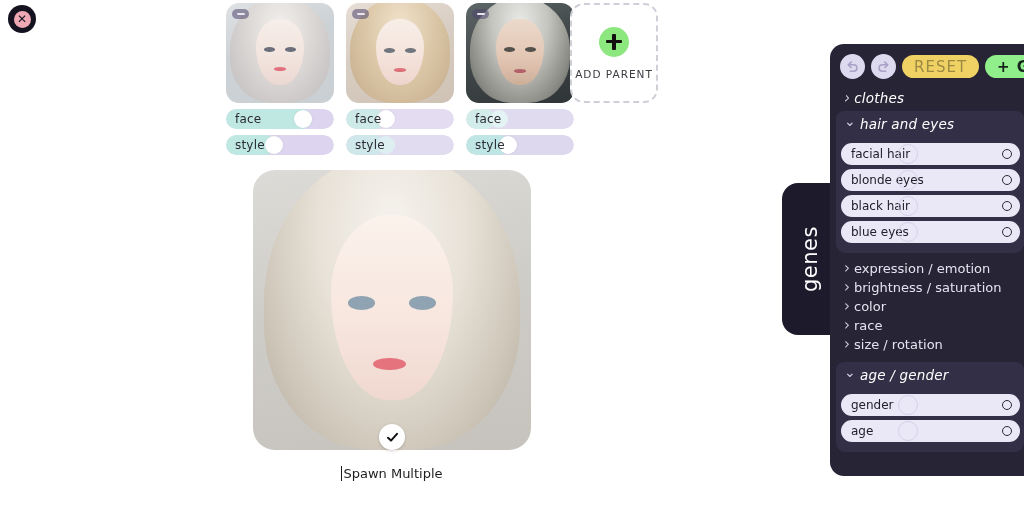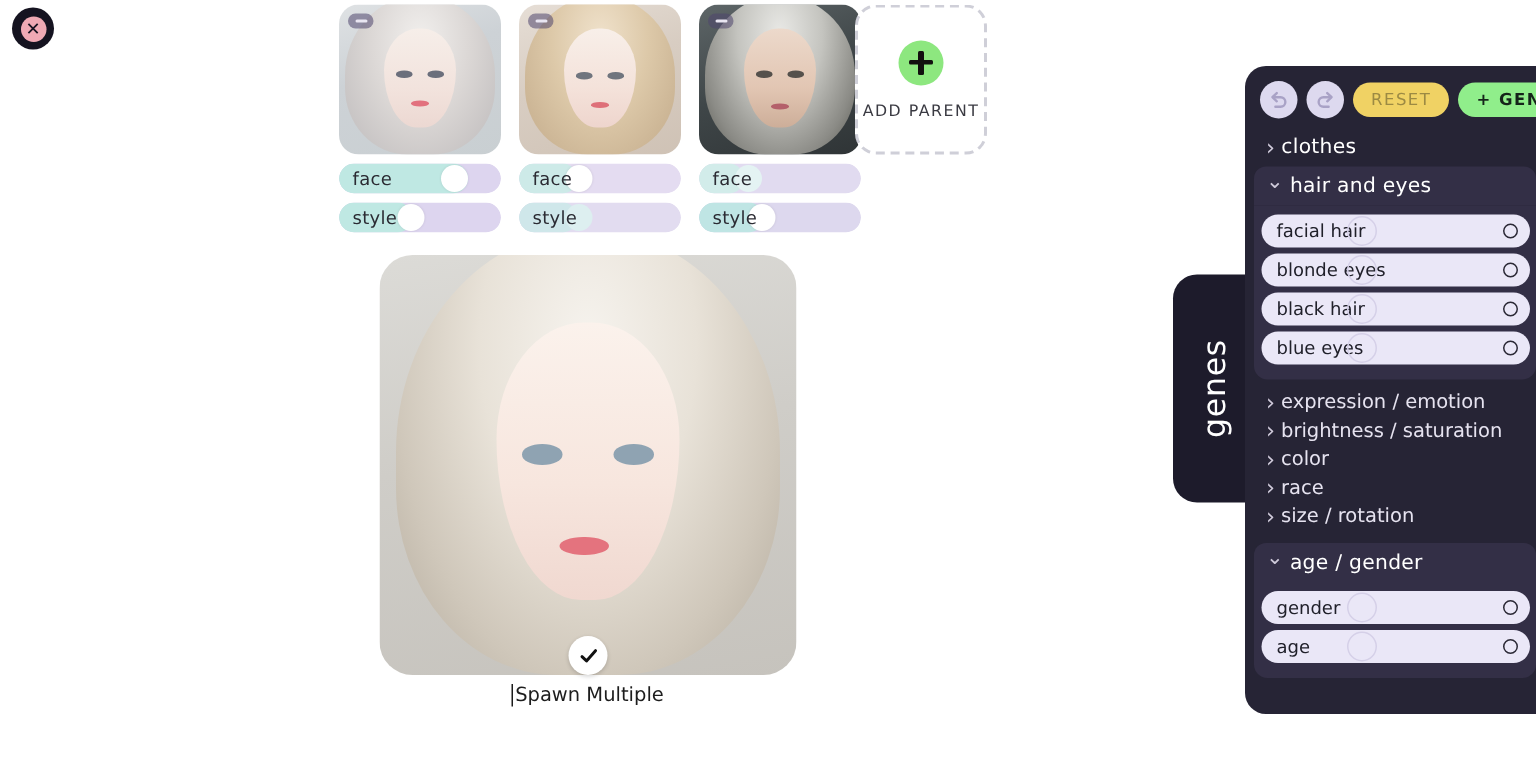--- a/index.html
+++ b/index.html
@@ -105,21 +105,21 @@
   }
   .check-btn {
     position: absolute; left: 379px; top: 424px;
     width: 26px; height: 26px; border-radius: 50%;
     background: #ffffff; display: flex; align-items: center; justify-content: center;
     box-shadow: 0 1px 3px rgba(0,0,0,.18); cursor: pointer; z-index: 5;
   }
   .check-btn svg { display: block; }
 
   .spawn-wrap {
-    position: absolute; left: 253px; top: 456px; width: 278px;
+    position: absolute; left: 253px; top: 466px; width: 278px;
     display: flex; align-items: center; justify-content: center;
   }
   .caret {
     display: inline-block; width: 1px; height: 15px; background: #1b1b1b; margin-right: 1px;
   }
   .spawn-label { font-size: 13px; color: #1d1d1d; font-family: "DejaVu Sans", sans-serif; }
 
   
   .genes-tab {
     position: absolute; left: 782px; top: 183px;
@@ -143,30 +143,30 @@
   }
   .gp-toolbar { display: flex; align-items: center; gap: 6px; padding: 2px 4px 6px 4px; }
   .icon-btn {
     width: 25px; height: 25px; border-radius: 50%;
     background: #ddd9ef; display: flex; align-items: center; justify-content: center;
     cursor: pointer; flex: 0 0 auto;
   }
   .icon-btn svg { display: block; }
   .pill-btn {
     height: 23px; border-radius: 12px; display: flex; align-items: center;
-    justify-content: center; padding: 0 12px; font-size: 11px;
+    justify-content: center; padding: 0 12px; font-size: 15px;
     letter-spacing: 1px; cursor: pointer; white-space: nowrap; flex: 0 0 auto;
   }
   .reset-btn { background: #f0d264; color: #9c8a43; }
   .genes-add-btn { background: #90ee8b; color: #15241a; font-weight: bold; }
 
   .section-head {
     display: flex; align-items: center; gap: 4px;
     font-size: 13.5px; color: #ffffff; padding: 5px 8px;
-    cursor: pointer; letter-spacing: .2px;
+    cursor: pointer; letter-spacing: .2px; font-style: italic;
   }
   .section-head.open { background: #332f46; border-radius: 8px 8px 0 0; }
   .chev { font-size: 10px; color: #cfcada; line-height: 1; display: inline-block; }
   .chev.right::before { content: "\203A"; font-size: 15px; }
   .chev.down::before { content: "\2304"; font-size: 14px; position: relative; top: -3px; }
 
   .section-body { background: #332f46; border-radius: 0 0 9px 9px; padding: 2px 4px 6px 5px; }
   .gene-row {
     position: relative; height: 22px; border-radius: 11px;
     background: #eae7f7; margin: 4px 0; cursor: pointer; overflow: hidden;

